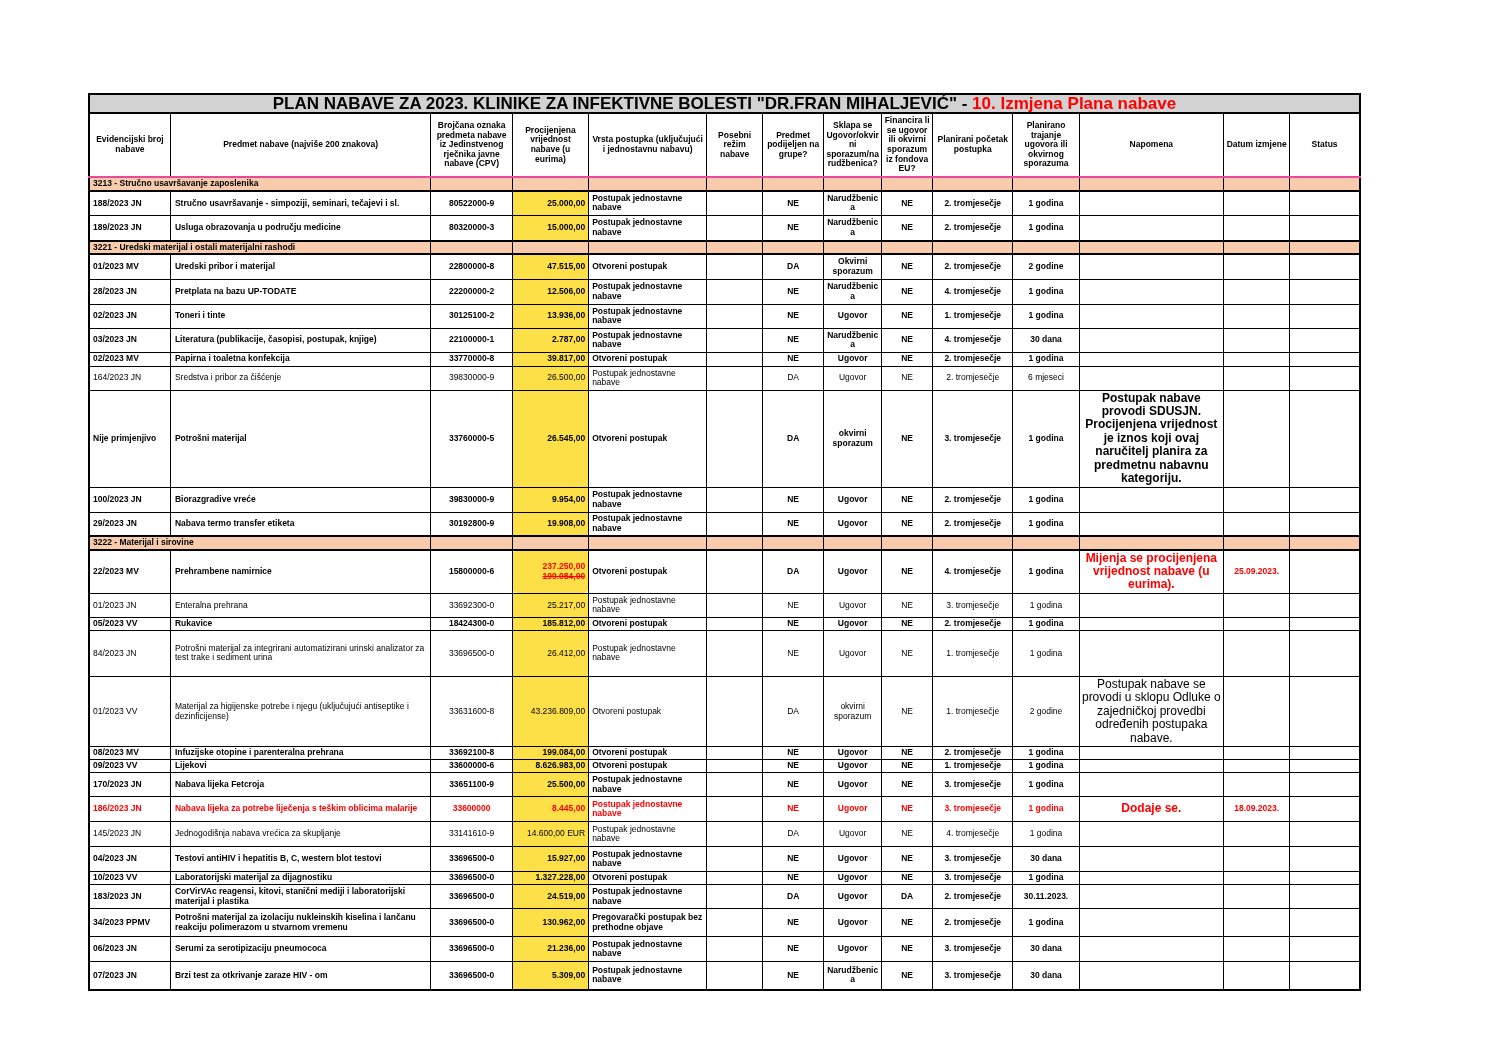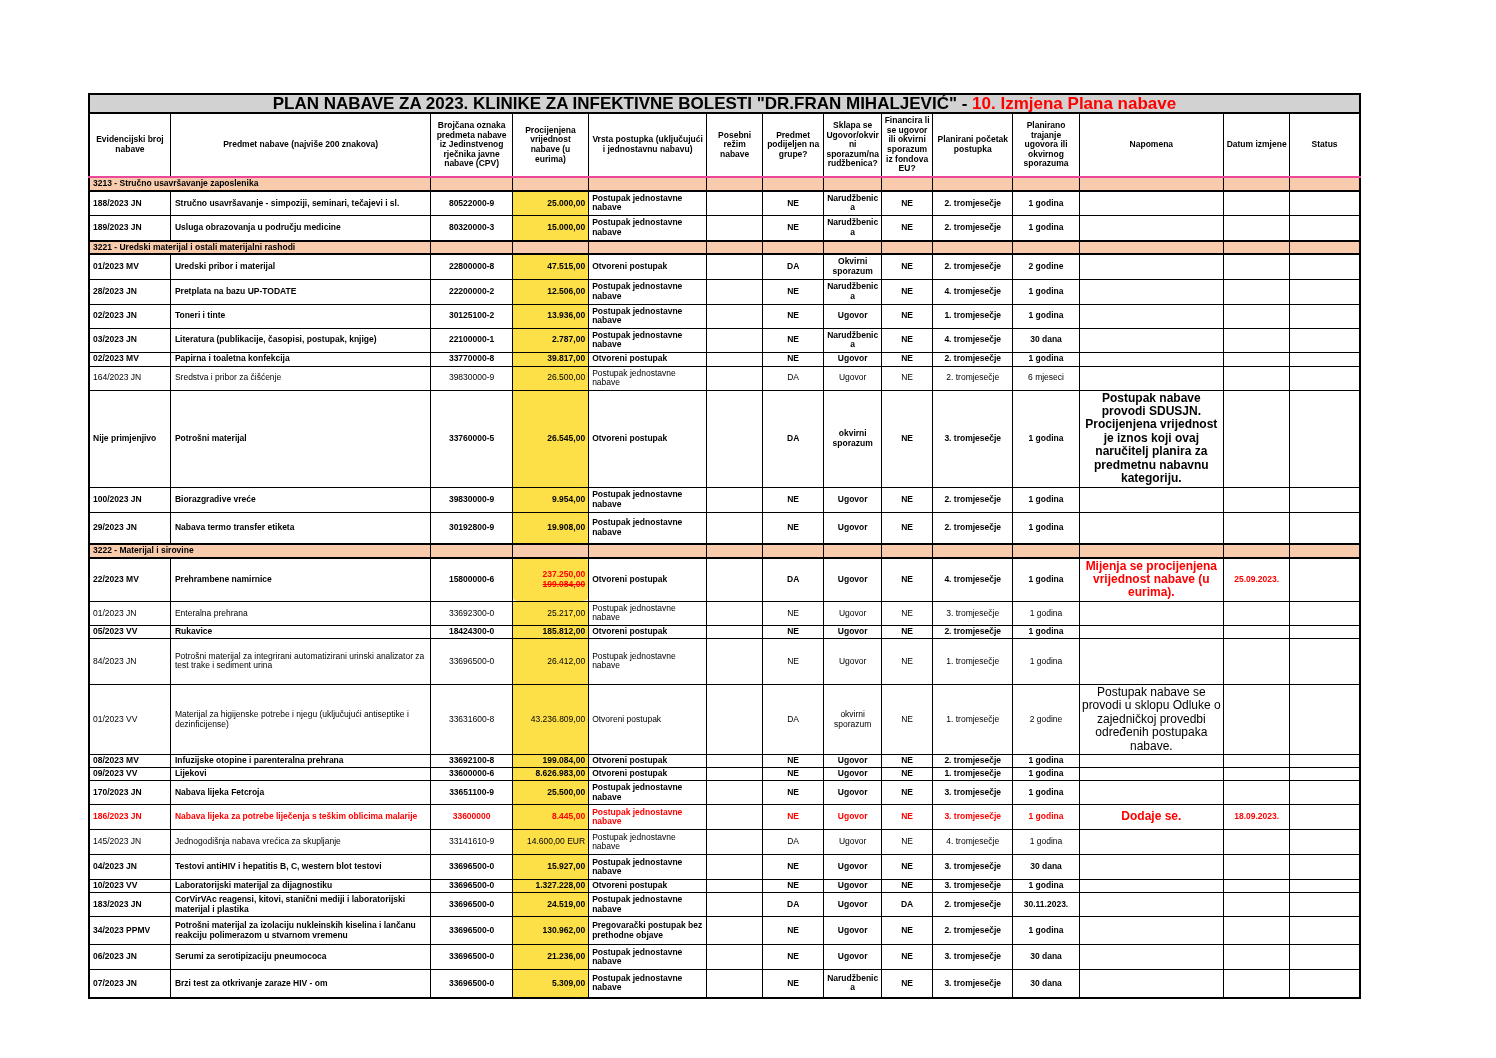--- a/index.html
+++ b/index.html
@@ -277,21 +277,21 @@
           <td class="c-special"></td>
           <td class="c-grouped">NE</td>
           <td class="c-contract">Ugovor</td>
           <td class="c-eu">NE</td>
           <td class="c-start">2. tromjesečje</td>
           <td class="c-duration">1 godina</td>
           <td class="c-note"></td>
           <td class="c-date"></td>
           <td class="c-status"></td>
         </tr>
-        <tr style="height: 32px;">
+        <tr style="height: 24px;">
           <td class="c-id">29/2023 JN</td>
           <td class="c-subject">Nabava termo transfer etiketa</td>
           <td class="c-cpv">30192800-9</td>
           <td class="c-value">19.908,00</td>
           <td class="c-proc">Postupak jednostavne nabave</td>
           <td class="c-special"></td>
           <td class="c-grouped">NE</td>
           <td class="c-contract">Ugovor</td>
           <td class="c-eu">NE</td>
           <td class="c-start">2. tromjesečje</td>

